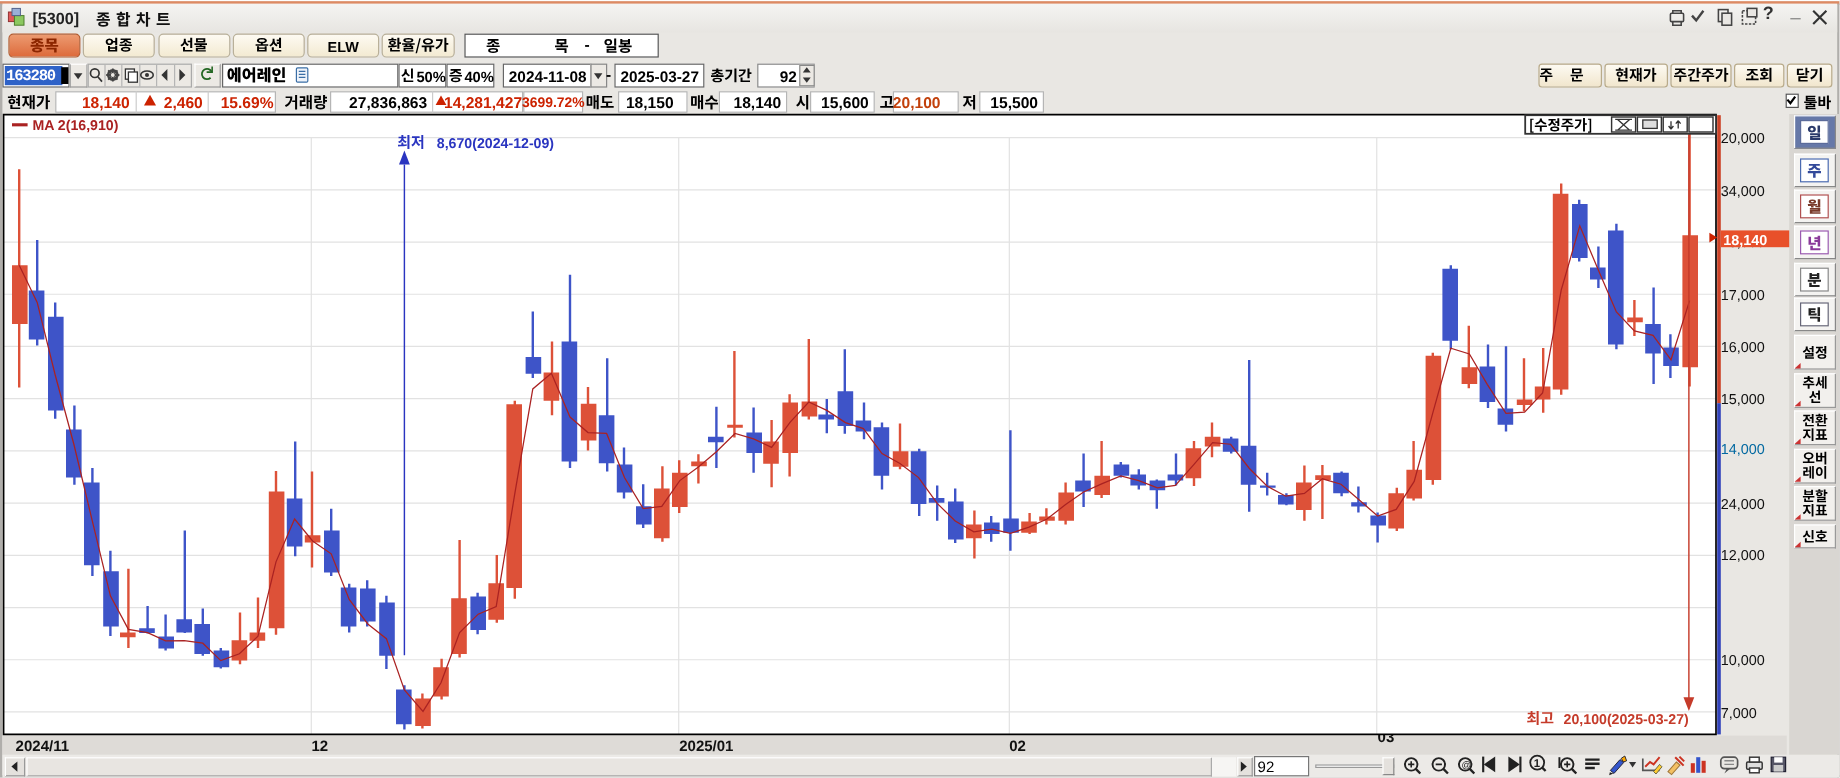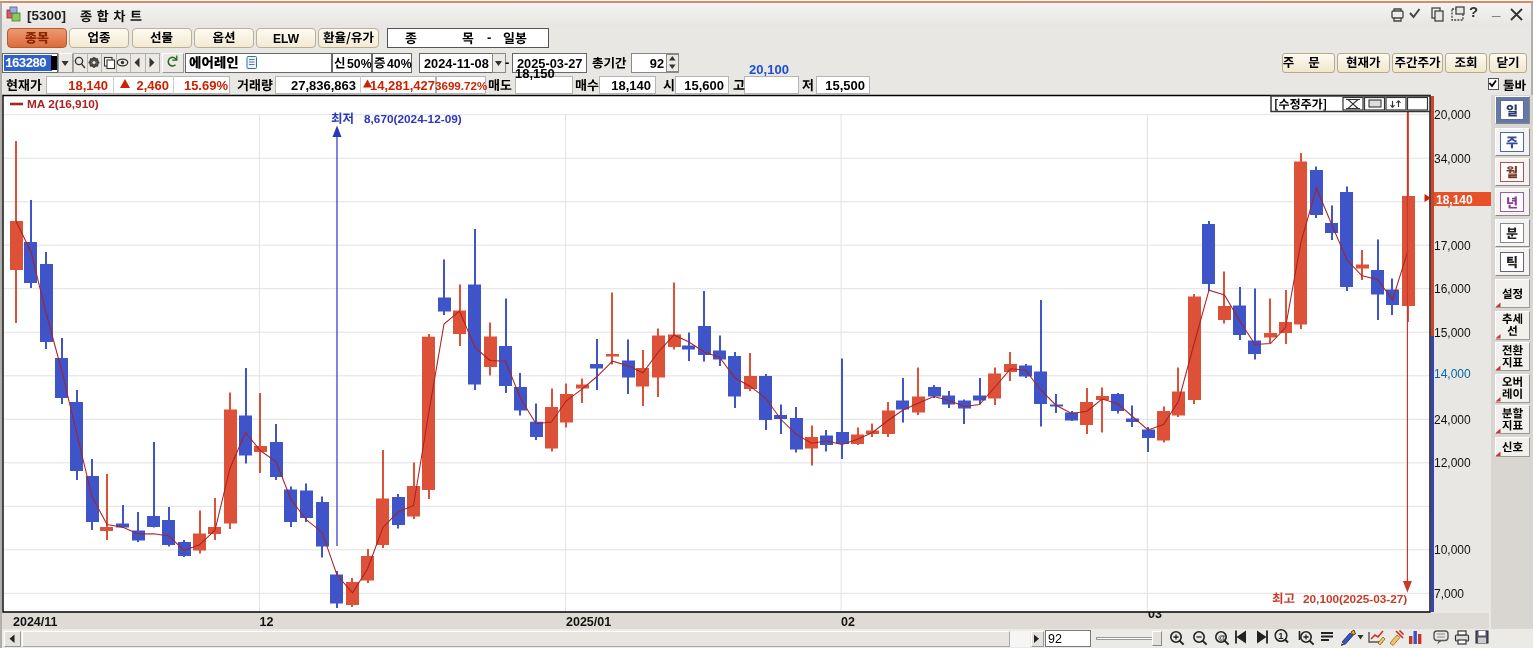--- a/index.html
+++ b/index.html
@@ -61,27 +61,27 @@
 <div class="abs" style="left:48px;top:78px;width:60px;text-align:right;font:bold 13px 'Liberation Sans';color:#cc2200">18,140</div>
 <div class="abs" style="left:131px;top:78px;width:38px;text-align:right;font:bold 13px 'Liberation Sans';color:#cc2200">2,460</div>
 <div class="abs" style="left:176px;top:78px;width:52px;text-align:right;font:bold 13px 'Liberation Sans';color:#cc2200">15.69%</div>
 <div class="abs" style="left:275px;top:75.5px;width:161px;height:18px;background:#fff;border:1px solid #b5b5b5"></div>
 <div class="abs" style="left:360px;top:75.5px;width:1px;height:18px;background:#ccc"></div>
 <div class="abs" style="left:280px;top:78px;width:76px;text-align:right;font:bold 13px 'Liberation Sans';color:#000">27,836,863</div>
 <div class="abs" style="left:370px;top:78px;width:64px;text-align:right;font:bold 13px 'Liberation Sans';color:#cc2200">14,281,427</div>
 <div class="abs" style="left:436px;top:75.5px;width:50px;height:18px;background:#fff;border:1px solid #b5b5b5"></div>
 <div class="abs" style="left:435px;top:79px;width:50px;text-align:right;font:bold 11.6px 'Liberation Sans';color:#cc2200">3699.72%</div>
 <div class="abs" style="left:515px;top:75.5px;width:58px;height:18px;background:#fff;border:1px solid #b5b5b5"></div>
-<div class="abs" style="left:515px;top:66px;width:53px;text-align:left;font:bold 13px 'Liberation Sans';color:#000">18,150</div>
+<div class="abs" style="left:515px;top:78px;width:53px;text-align:center;font:bold 13px 'Liberation Sans';color:#000">18,150</div>
 <div class="abs" style="left:599px;top:75.5px;width:57px;height:18px;background:#fff;border:1px solid #b5b5b5"></div>
 <div class="abs" style="left:599px;top:78px;width:52px;text-align:right;font:bold 13px 'Liberation Sans';color:#000">18,140</div>
 <div class="abs" style="left:675px;top:75.5px;width:54px;height:18px;background:#fff;border:1px solid #b5b5b5"></div>
 <div class="abs" style="left:675px;top:78px;width:49px;text-align:right;font:bold 13px 'Liberation Sans';color:#000">15,600</div>
 <div class="abs" style="left:744px;top:75.5px;width:55px;height:18px;background:#fff;border:1px solid #b5b5b5"></div>
-<div class="abs" style="left:744px;top:62px;width:50px;text-align:center;font:bold 13px 'Liberation Sans';color:#1d4ed8">20,100</div>
+<div class="abs" style="left:744px;top:78px;width:50px;text-align:left;font:bold 13px 'Liberation Sans';color:#c2410c">20,100</div>
 <div class="abs" style="left:816px;top:75.5px;width:54px;height:18px;background:#fff;border:1px solid #b5b5b5"></div>
 <div class="abs" style="left:816px;top:78px;width:49px;text-align:right;font:bold 13px 'Liberation Sans';color:#000">15,500</div>
 <div class="abs" style="left:1431px;top:95.5px;width:3.2px;height:240.5px;background:#cc4429"></div>
 <div class="abs" style="left:1431px;top:336px;width:3.2px;height:276px;background:#3344bb"></div>
 <div class="abs" style="left:1434px;top:108.2px;font:12px 'Liberation Sans';color:#111">20,000</div>
 <div class="abs" style="left:1434px;top:151.7px;font:12px 'Liberation Sans';color:#111">34,000</div>
 <div class="abs" style="left:1434px;top:195.2px;font:12px 'Liberation Sans';color:#111">18,000</div>
 <div class="abs" style="left:1434px;top:238.7px;font:12px 'Liberation Sans';color:#111">17,000</div>
 <div class="abs" style="left:1434px;top:282.2px;font:12px 'Liberation Sans';color:#111">16,000</div>
 <div class="abs" style="left:1434px;top:325.8px;font:12px 'Liberation Sans';color:#111">15,000</div>

